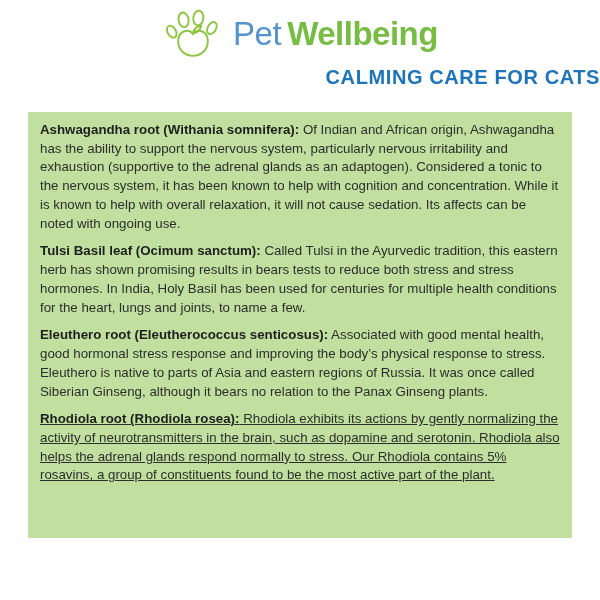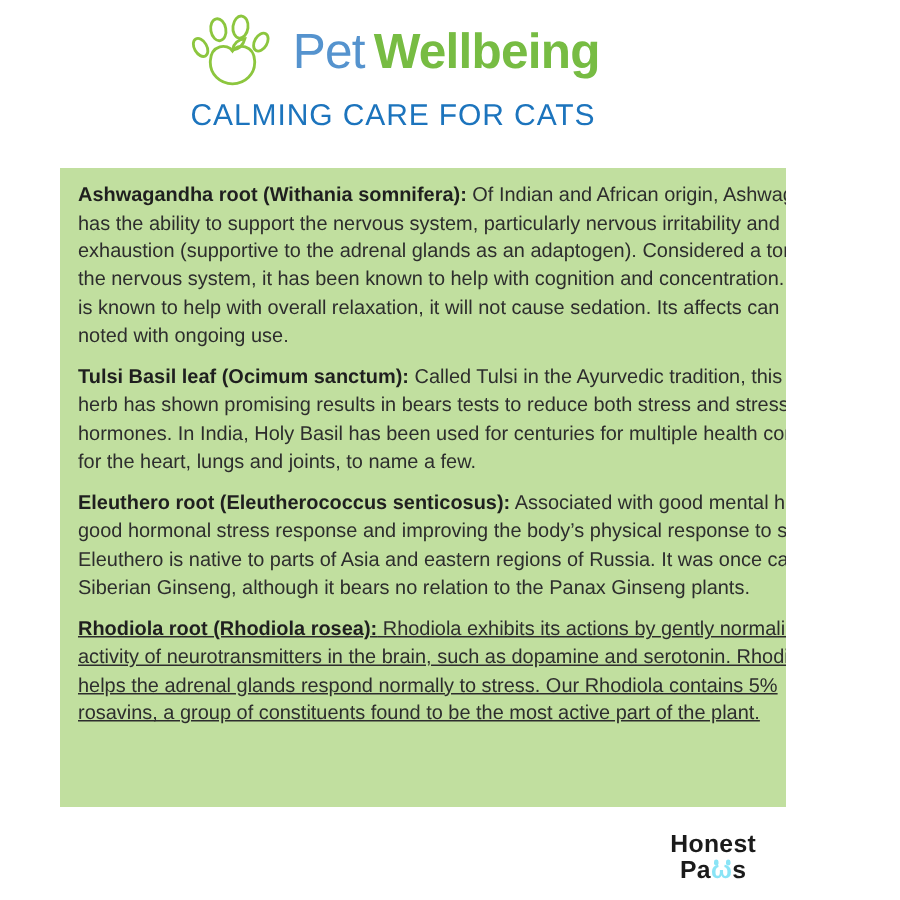--- a/index.html
+++ b/index.html
@@ -1,44 +1,44 @@
 <!DOCTYPE html>
 <html><head>
 <meta charset="utf-8">
 <style>
   html,body{margin:0;padding:0;}
   body{
     width:600px;height:600px;
     font-family:"Liberation Sans","DejaVu Sans",sans-serif;
     background:#ffffff;
   }
-  .page{position:relative;width:524px;height:600px;background:#ffffff;overflow:hidden;}
+  .page{position:relative;width:600px;height:600px;background:#ffffff;overflow:hidden;}
 
   
   .brand{
     position:absolute;top:8px;left:0;width:100%;
     display:flex;justify-content:center;align-items:center;gap:9px;
   }
   .paw-icon{display:inline-block;width:62px;height:52px;}
   .paw-icon svg{display:block;width:100%;height:100%;}
   .brand-text{font-size:33px;letter-spacing:-0.5px;white-space:nowrap;}
   .brand-pet{color:#5593CE;font-weight:400;}
   .brand-wellbeing{color:#77BC43;font-weight:700;margin-left:6px;}
 
   
   .title{
     position:absolute;top:66px;left:0;width:100%;margin:0;
-    text-align:center;
-    font-size:20px;font-weight:400;letter-spacing:0.6px;
+    text-align:right;
+    font-size:20px;font-weight:700;letter-spacing:0.6px;
     color:#1C74BD;
   }
 
   
   .panel{
-    position:absolute;left:40px;top:112px;
+    position:absolute;left:28px;top:112px;
     width:544px;height:426px;box-sizing:border-box;
     background:#C1DF9F;
     padding:9px 12px 9px 12px;
   }
   .para{
     margin:0 0 9px 0;
     font-size:13.3px;line-height:1.41;
     color:#2D2D2D;
   }
   .para:last-child{margin-bottom:4px;text-decoration:underline;}
@@ -83,18 +83,14 @@
 
   <h1 class="title">CALMING CARE FOR CATS</h1>
 
   <main class="panel">
     <p class="para"><strong>Ashwagandha root (Withania somnifera):</strong><span> Of Indian and African origin, Ashwagandha has the ability to support the nervous system, particularly nervous irritability and exhaustion (supportive to the adrenal glands as an adaptogen). Considered a tonic to the nervous system, it has been known to help with cognition and concentration. While it is known to help with overall relaxation, it will not cause sedation. Its affects can be noted with ongoing use.</span></p>
     <p class="para"><strong>Tulsi Basil leaf (Ocimum sanctum):</strong><span> Called Tulsi in the Ayurvedic tradition, this eastern herb has shown promising results in bears tests to reduce both stress and stress hormones. In India, Holy Basil has been used for centuries for multiple health conditions for the heart, lungs and joints, to name a few.</span></p>
     <p class="para"><strong>Eleuthero root (Eleutherococcus senticosus):</strong><span> Associated with good mental health, good hormonal stress response and improving the body’s physical response to stress. Eleuthero is native to parts of Asia and eastern regions of Russia. It was once called Siberian Ginseng, although it bears no relation to the Panax Ginseng plants.</span></p>
     <p class="para"><strong>Rhodiola root (Rhodiola rosea):</strong><span> Rhodiola exhibits its actions by gently normalizing the activity of neurotransmitters in the brain, such as dopamine and serotonin. Rhodiola also helps the adrenal glands respond normally to stress. Our Rhodiola contains 5% rosavins, a group of constituents found to be the most active part of the plant.</span></p>
   </main>
 
-  <footer class="hp-logo">
-    <div>Honest</div>
-    <div><span>Pa</span><span class="hp-w">ω</span><span>s</span></div>
-  </footer>
 
 </div>
 
 </body></html>

